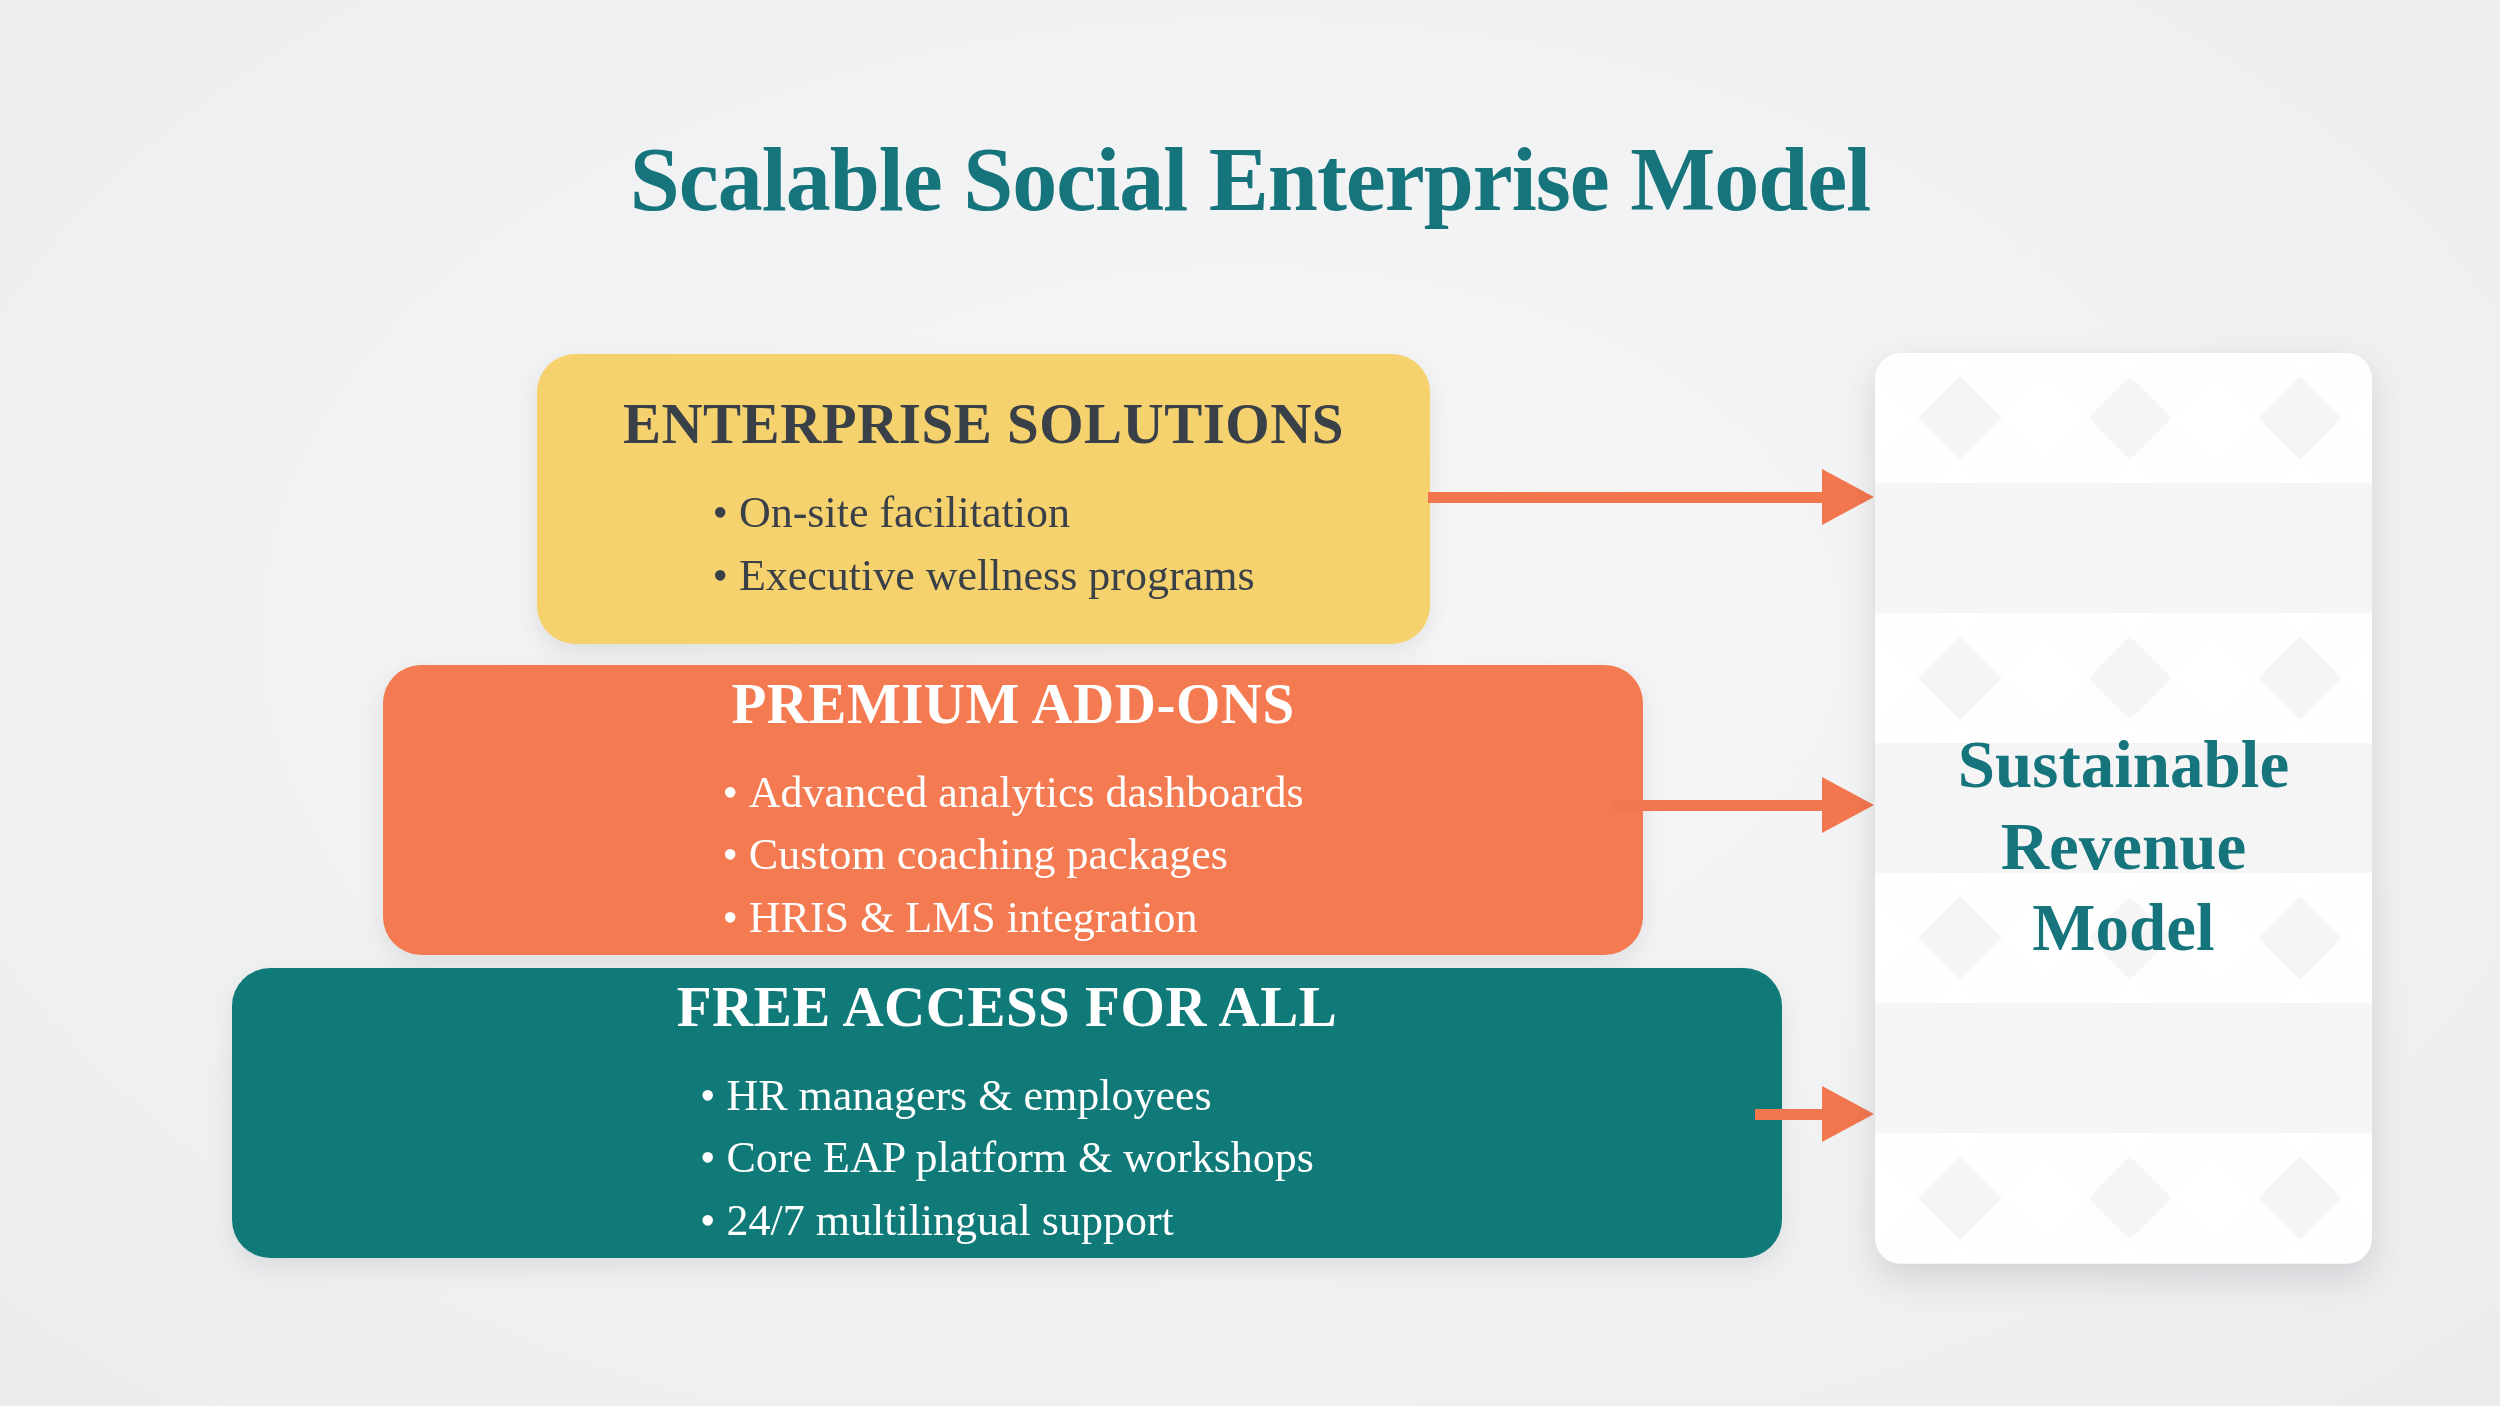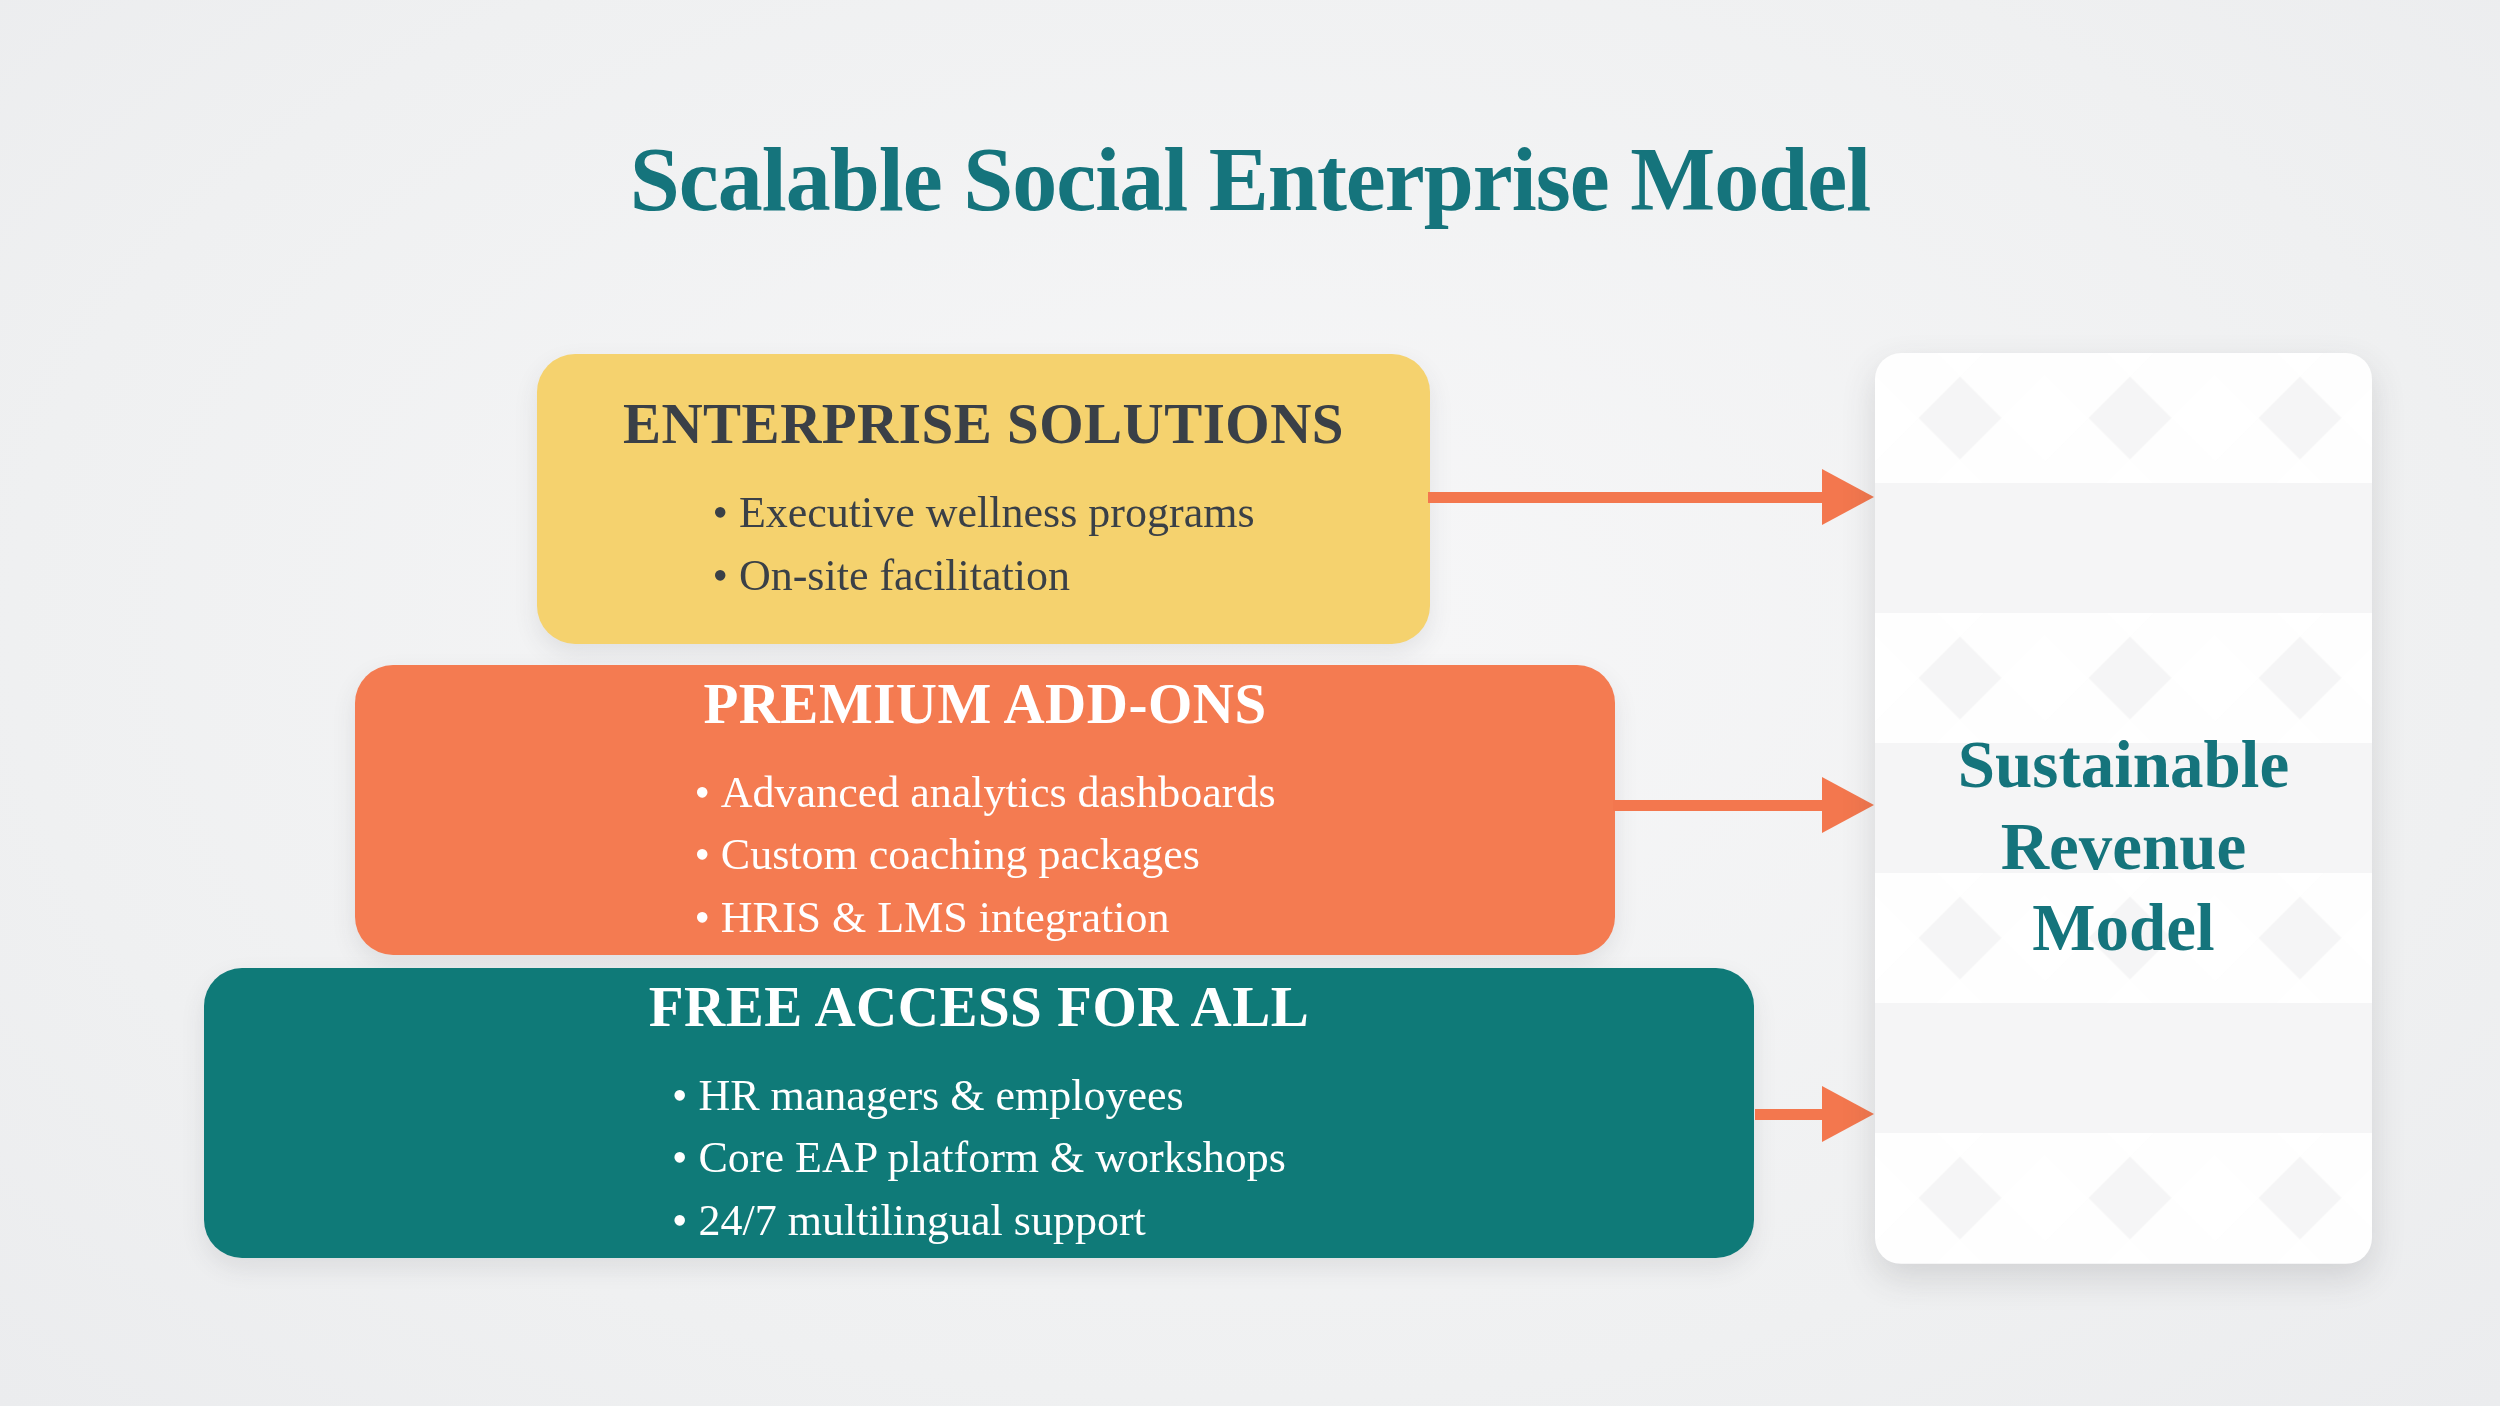--- a/index.html
+++ b/index.html
@@ -48,21 +48,21 @@
   }
   .tier-bullets { list-style: none; }
   .tier-bullets li {
     font-size: 44px;
     line-height: 1.42;
     font-weight: 400;
   }
   .tier-bullets li::before { content: "\2022\00a0"; }
 
   .tier-dark  { color: #3a4047; }
-  .tier-light { color: #ffffff; }
+  .tier-light { color: #ffffff; margin-left: 28px; }
 
   .arrow { position: absolute; }
   .arrow-line {
     position: absolute;
     height: 11px;
     top: 23px;
     left: 0;
   }
   .arrow-head {
     position: absolute;
@@ -123,22 +123,22 @@
 </head>
 <body>
 
 <div class="stage">
 
   <h1 class="main-title" style="color: rgb(21, 116, 124);">Scalable Social Enterprise Model</h1>
 
   <div class="tier tier-1 tier-dark" style="background-color: rgb(245, 210, 110);">
     <div class="tier-title" style="color: rgb(58, 64, 71);">ENTERPRISE SOLUTIONS</div>
     <ul class="tier-bullets">
+      <li>On-site facilitation</li>
       <li>Executive wellness programs</li>
-      <li>On-site facilitation</li>
     </ul>
   </div>
 
   <div class="tier tier-2 tier-light" style="background-color: rgb(244, 123, 81);">
     <div class="tier-title" style="color: rgb(255, 255, 255);">PREMIUM ADD-ONS</div>
     <ul class="tier-bullets">
       <li>Advanced analytics dashboards</li>
       <li>Custom coaching packages</li>
       <li>HRIS &amp; LMS integration</li>
     </ul>

